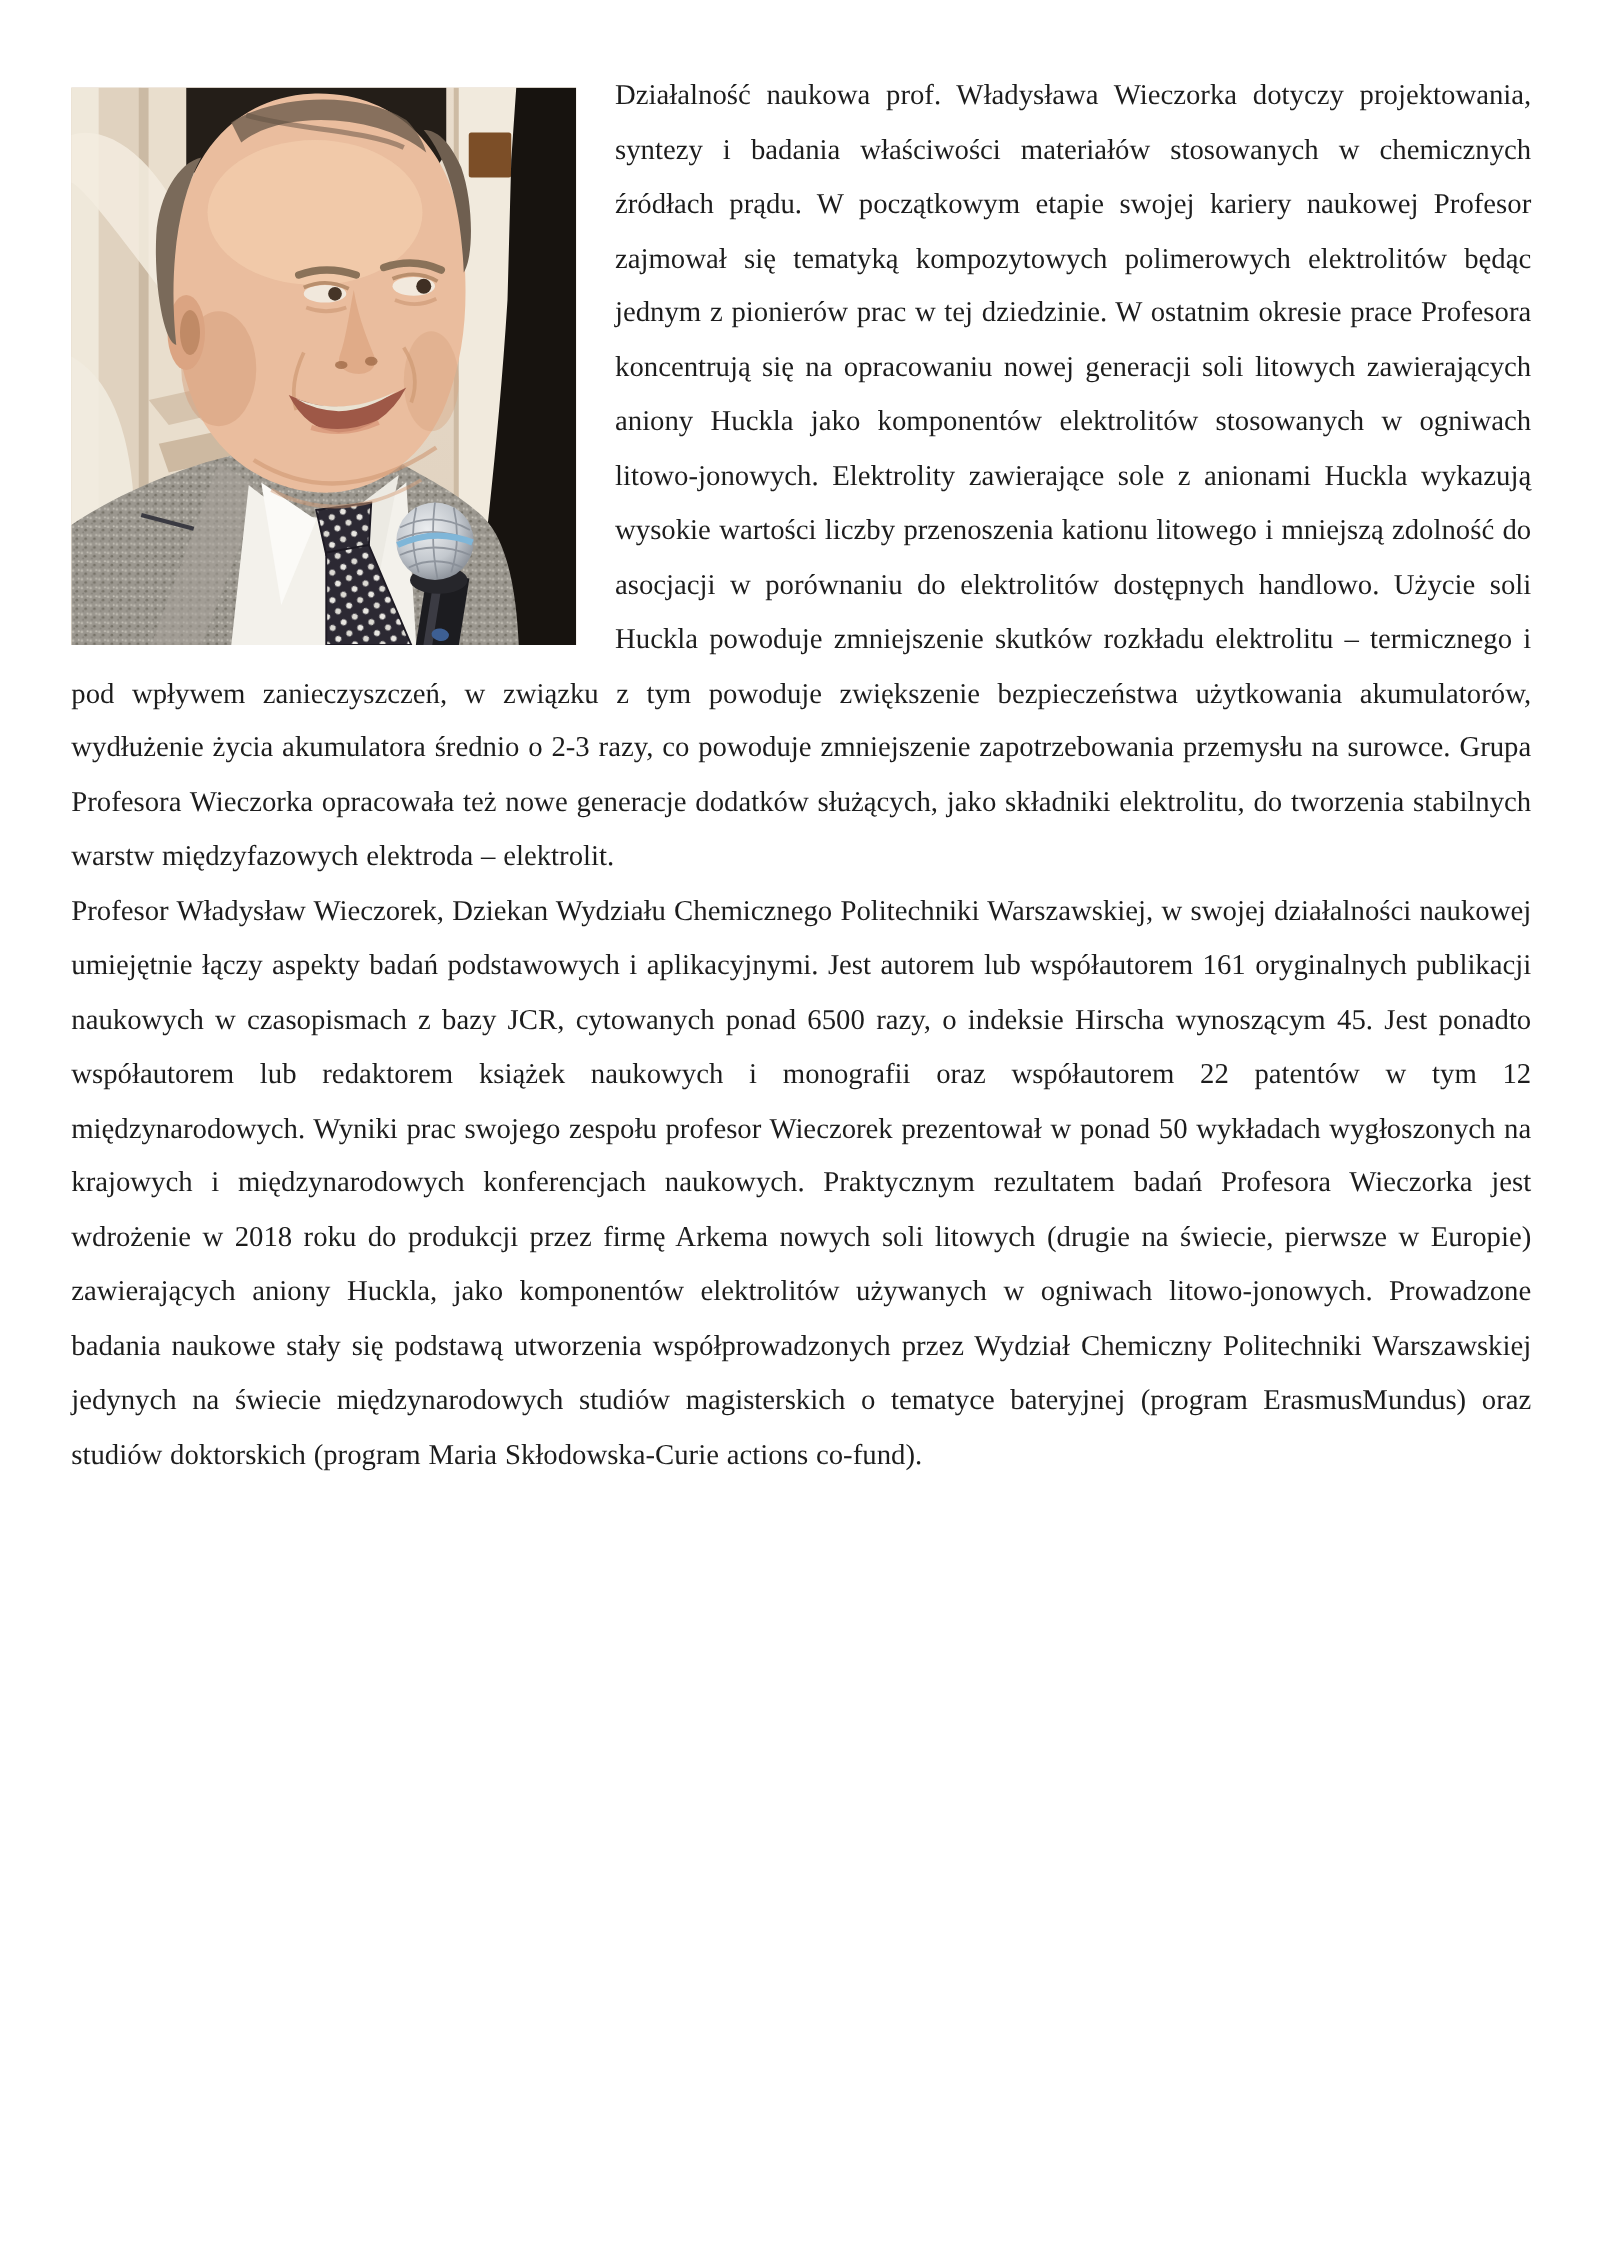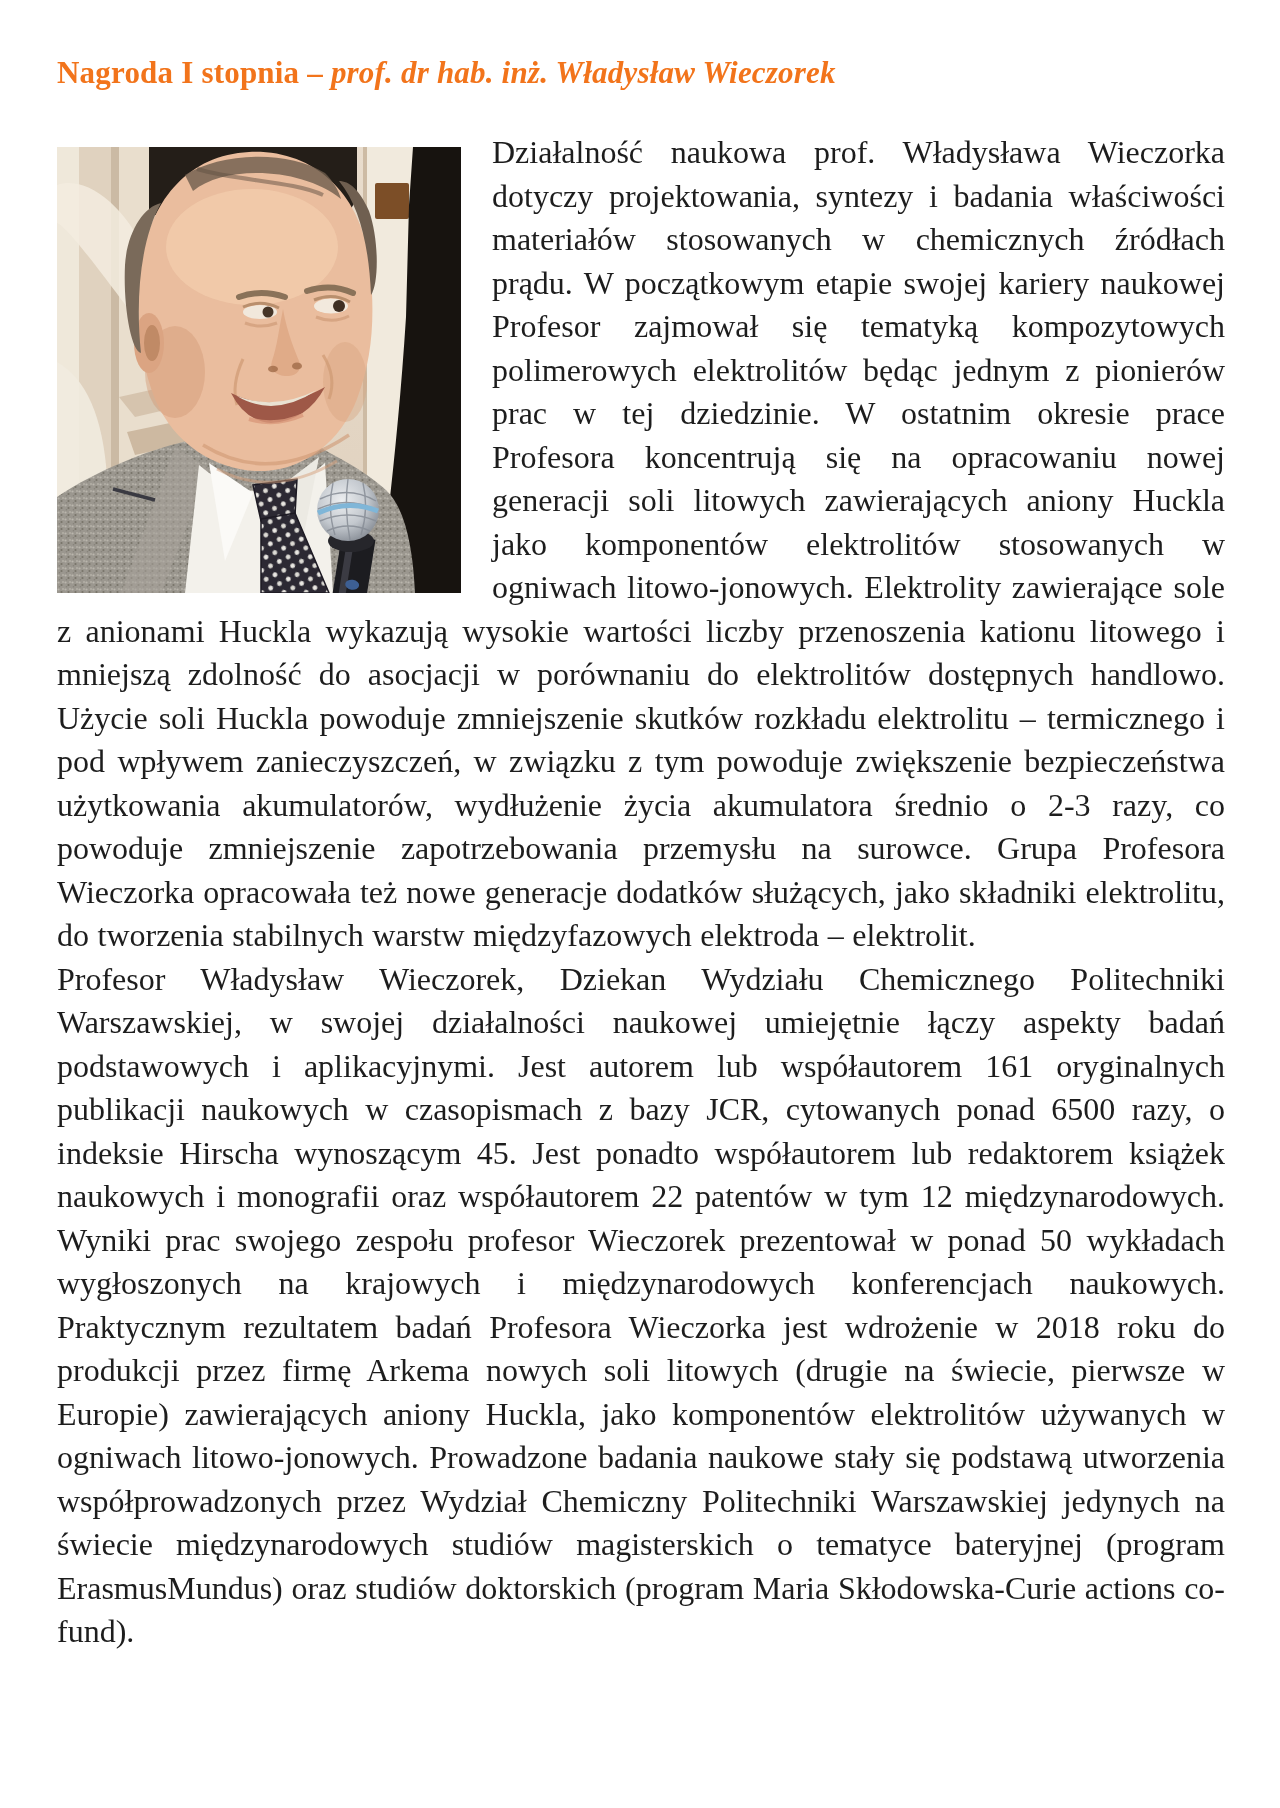--- a/index.html
+++ b/index.html
@@ -30,36 +30,35 @@
     float:left;
     width:404px;
     height:446px;
     margin:16px 31px 10px 0;
     background:#e6dacb;
     overflow:hidden;
   }
   .photo-wrap svg{display:block;width:404px;height:446px;}
   p.para{
     margin:0;
-    font-size:32px;
+    font-size:23px;
     line-height:43.5px;
     text-align:justify;
     hyphens:none;
     word-spacing:.5px;
   }
   p.para + p.para{
   }
 </style>
 </head>
 <body>
 
 <div class="page">
   <div class="content">
 
-    <h1 class="award-heading"><span>Nagroda I stopnia – </span><span class="laureate">prof. dr hab. inż. Władysław Wieczorek</span></h1>
 
     <div class="photo-wrap" title="Portret prof. Władysława Wieczorka przemawiającego do mikrofonu, w szarej tweedowej marynarce, białej koszuli i ciemnym krawacie w białe kropki">
       <svg viewBox="0 0 404 446" xmlns="http://www.w3.org/2000/svg">
         <defs>
           <pattern id="tweed" width="7" height="7" patternUnits="userSpaceOnUse">
             <rect width="7" height="7" fill="#9b978f"></rect>
             <circle cx="1.5" cy="1.5" r="1.1" fill="#bab6ad"></circle>
             <circle cx="4.5" cy="4" r="1.1" fill="#777369"></circle>
             <circle cx="6" cy="1" r="0.8" fill="#c6c2b9"></circle>
             <circle cx="2.5" cy="5.8" r="0.8" fill="#86827a"></circle>

